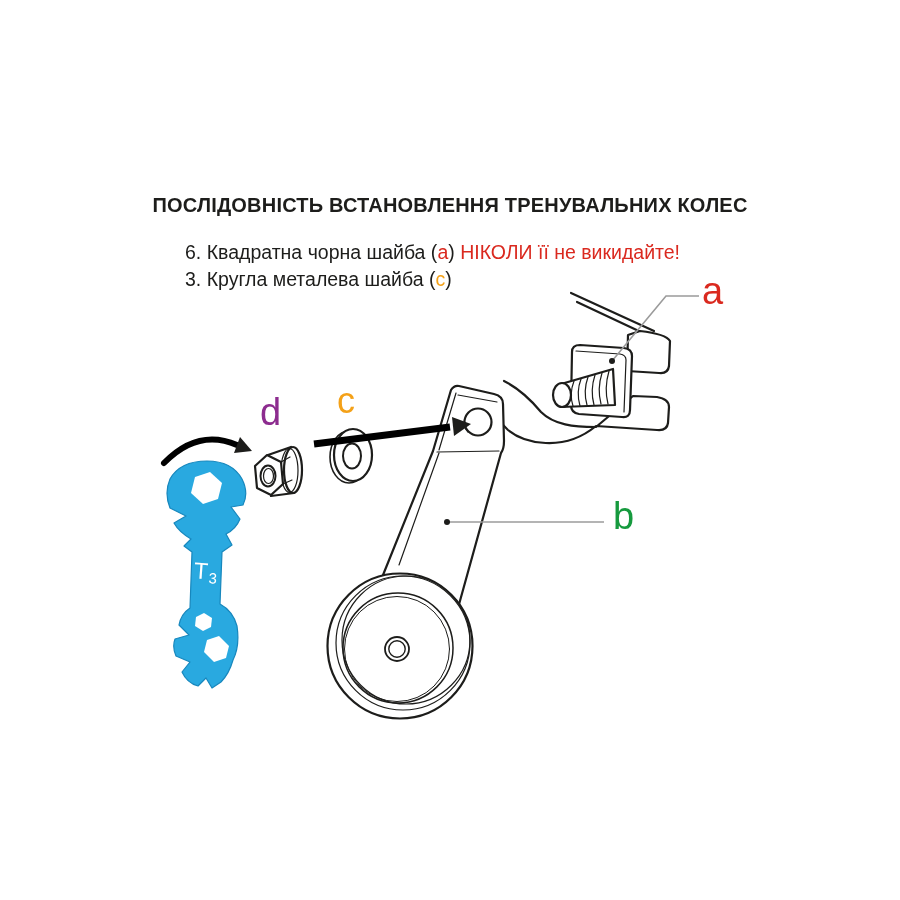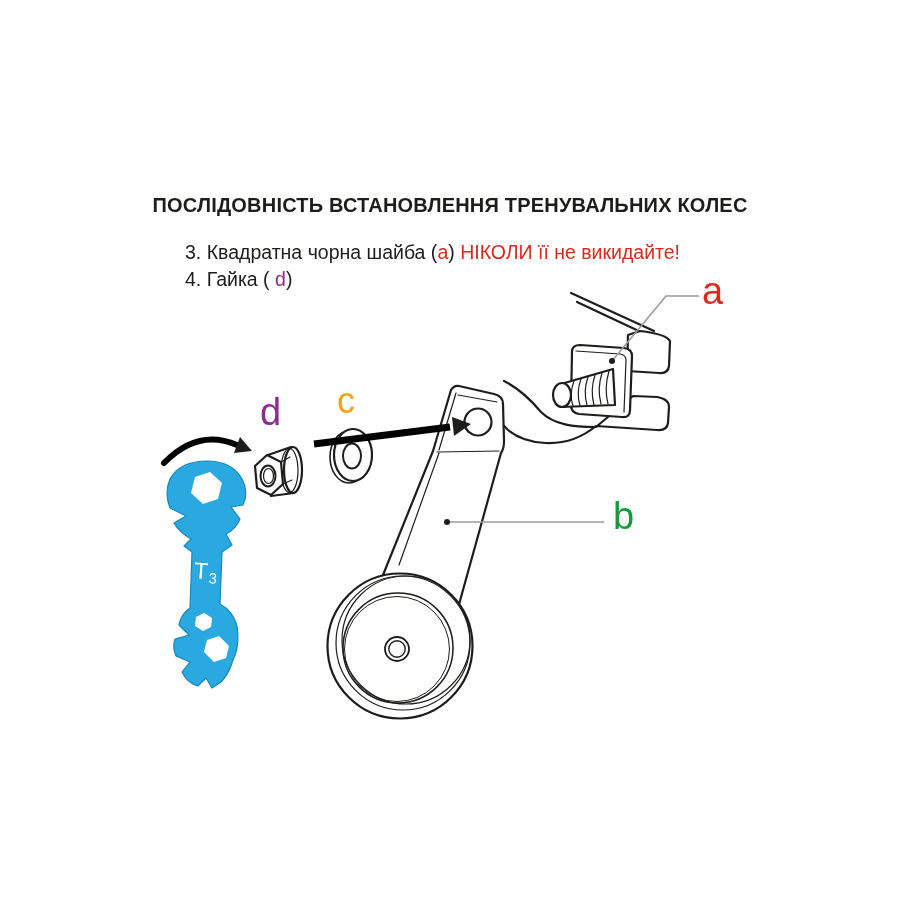--- a/index.html
+++ b/index.html
@@ -63,22 +63,22 @@
   .arrow-stroke2{fill:none;stroke:#000000;stroke-width:7;stroke-linecap:butt;}
 </style>
 </head>
 <body>
 
 <div class="page">
 
   <h1 class="title">ПОСЛІДОВНІСТЬ ВСТАНОВЛЕННЯ ТРЕНУВАЛЬНИХ КОЛЕС</h1>
 
   <div class="steps">
-    <div><span>3. Квадратна чорна шайба (</span><span class="pc-red">a</span><span>) </span><span class="warn">НІКОЛИ її не викидайте!</span></div>
-    <div><span>4. Гайка ( </span><span class="pc-purple">d</span><span>)</span></div>
+    <div><span>6. Квадратна чорна шайба (</span><span class="pc-red">a</span><span>) </span><span class="warn">НІКОЛИ її не викидайте!</span></div>
+    <div><span>3. Кругла металева шайба (</span><span class="pc-orange">c</span><span>)</span></div>
   </div>
 
   <svg class="diagram-svg" viewBox="0 0 900 900">
 
     <g>
       <path class="ln" d="M 571,293 L 654,331"></path>
       <path class="ln" d="M 577,302 L 643,333"></path>
 
       <path class="lnw" d="M 640,331 Q 666,334 670,341 L 669,366 Q 668,374 659,373 L 627,371 L 628,335 Z"></path>
 

